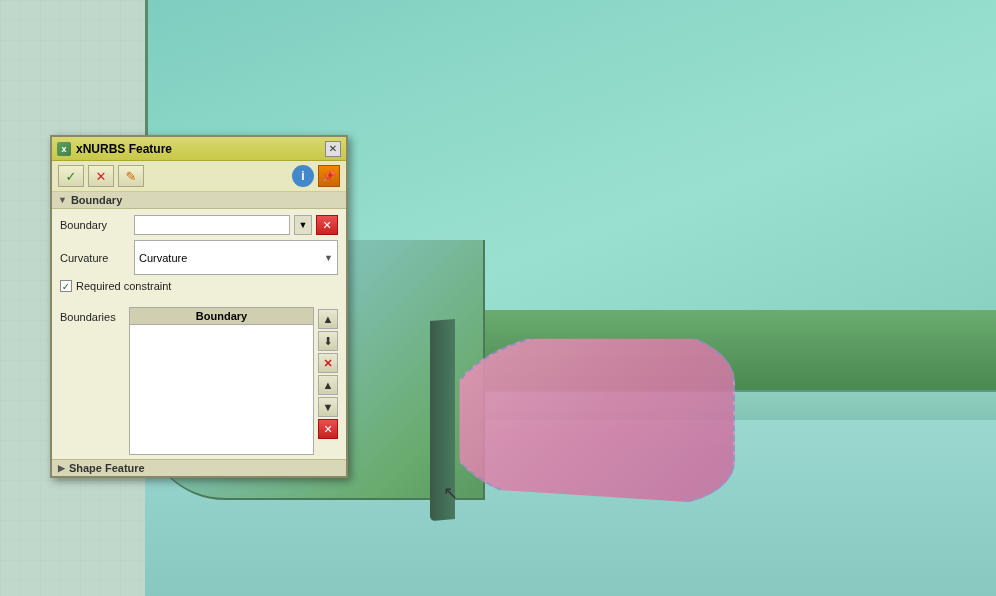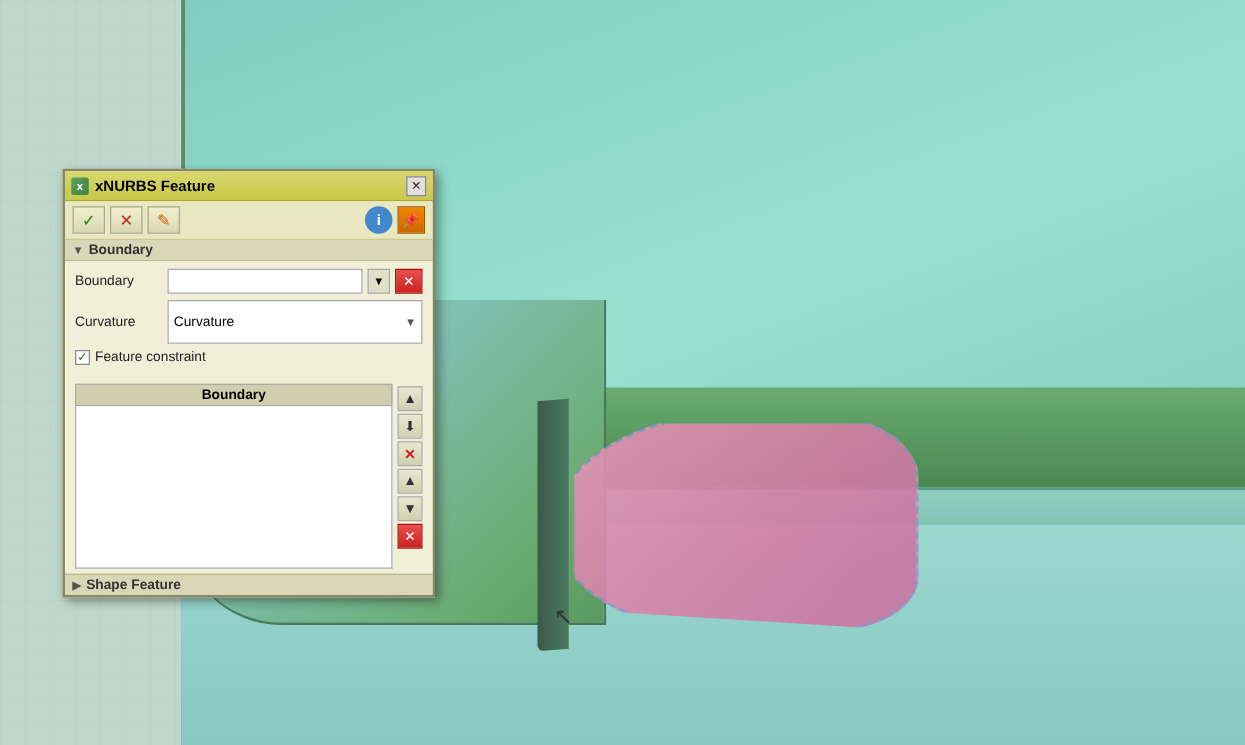--- a/index.html
+++ b/index.html
@@ -437,25 +437,26 @@
     <div class="form-row">
       <span class="form-label">Curvature</span>
       <div class="form-select">
         <span>Curvature</span>
         <span class="form-select-arrow">▼</span>
       </div>
     </div>
 
     <div class="checkbox-row">
       <div class="checkbox">✓</div>
-      <span class="checkbox-label">Feature constraint</span>
+      <span class="checkbox-label">Required constraint</span>
     </div>
   </div>
 
   <div class="boundaries-area">
+    <span class="boundaries-label">Boundaries</span>
     <div class="boundaries-table-wrap">
       <div class="boundaries-table-header">Boundary</div>
       <div class="boundaries-table-body"></div>
     </div>
     <div class="boundaries-controls">
       <div class="bound-ctrl-btn">▲</div>
       <div class="bound-ctrl-btn">⬇</div>
       <div class="bound-ctrl-btn" style="color:#cc2222; font-weight:bold;">✕</div>
       <div class="bound-ctrl-btn">▲</div>
       <div class="bound-ctrl-btn">▼</div>

